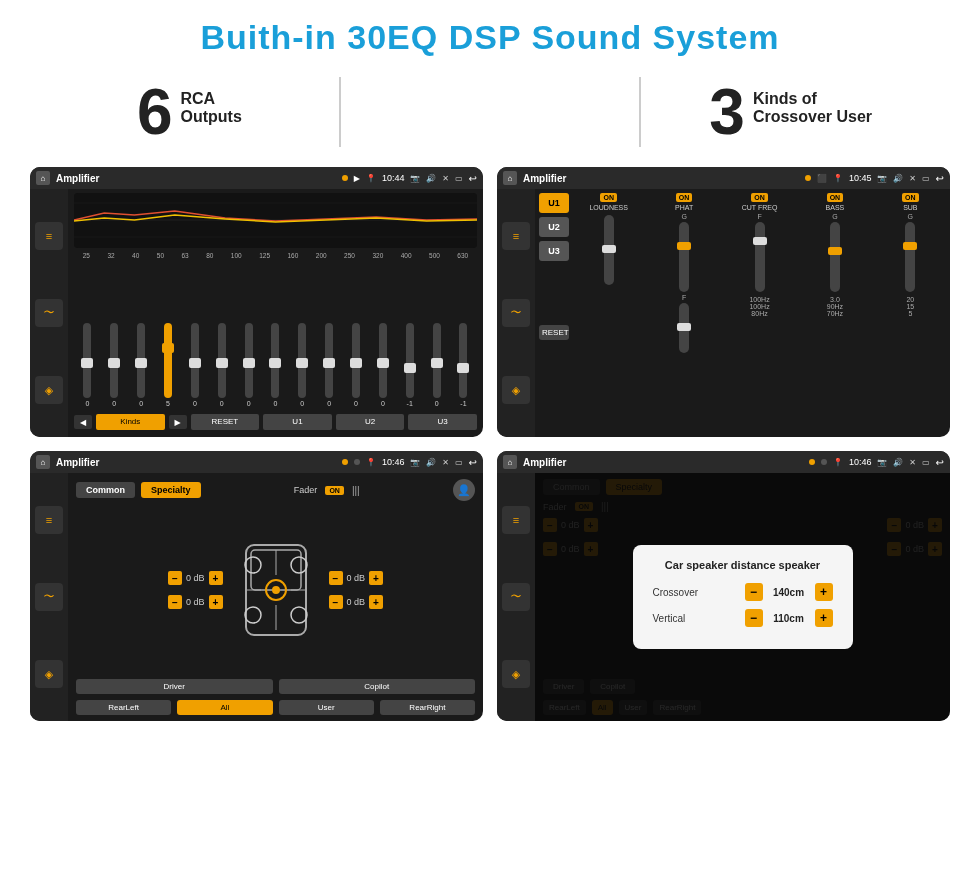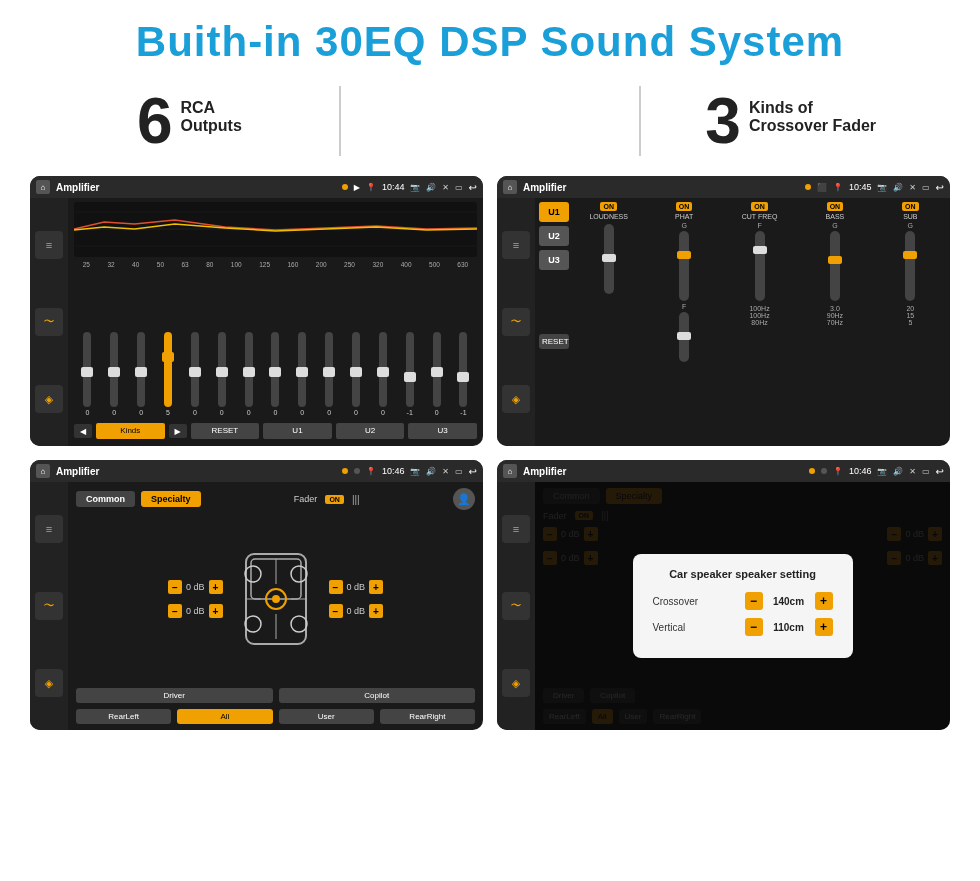--- a/index.html
+++ b/index.html
@@ -10,21 +10,21 @@
       font-family: Arial, sans-serif;
       overflow: hidden;
     }
 
     
     .header {
       text-align: center;
       padding: 18px 0 10px;
     }
     .header h1 {
-      font-size: 42px;
+      font-size: 34px;
       font-weight: 900;
       color: #1a9fd9;
       letter-spacing: 1px;
     }
 
     
     .stats-row {
       display: flex;
       align-items: center;
       justify-content: center;
@@ -572,21 +572,21 @@
     </div>
   </div>
   <div class="stat-divider"></div>
   <div class="stat-item">
   </div>
   <div class="stat-divider"></div>
   <div class="stat-item">
     <span class="stat-number">3</span>
     <div class="stat-text">
       <span class="line1">Kinds of</span>
-      <span class="line2">Crossover Fader</span>
+      <span class="line2">Crossover User</span>
     </div>
   </div>
 </div>
 
 <div class="screens-grid">
 
   <div class="screen-card">
 
     <div class="status-bar">
       <div class="status-home">⌂</div>
@@ -1020,21 +1020,21 @@
           <div style="display:flex;gap:6px;">
             <div style="padding:3px 6px;background:#444;color:#fff;border-radius:3px;font-size:8px;">RearLeft</div>
             <div style="padding:3px 6px;background:#f0a000;color:#000;border-radius:3px;font-size:8px;">All</div>
             <div style="padding:3px 6px;background:#444;color:#fff;border-radius:3px;font-size:8px;">User</div>
             <div style="padding:3px 6px;background:#444;color:#fff;border-radius:3px;font-size:8px;">RearRight</div>
           </div>
         </div>
 
         <div class="dialog-overlay">
           <div class="dialog-box">
-            <div class="dialog-title">Car speaker speaker setting</div>
+            <div class="dialog-title">Car speaker distance speaker</div>
             <div class="dialog-row">
               <span class="dialog-label">Crossover</span>
               <div class="dialog-control">
                 <div class="dialog-minus">−</div>
                 <span class="dialog-val">140cm</span>
                 <div class="dialog-plus">+</div>
               </div>
             </div>
             <div class="dialog-row">
               <span class="dialog-label">Vertical</span>

